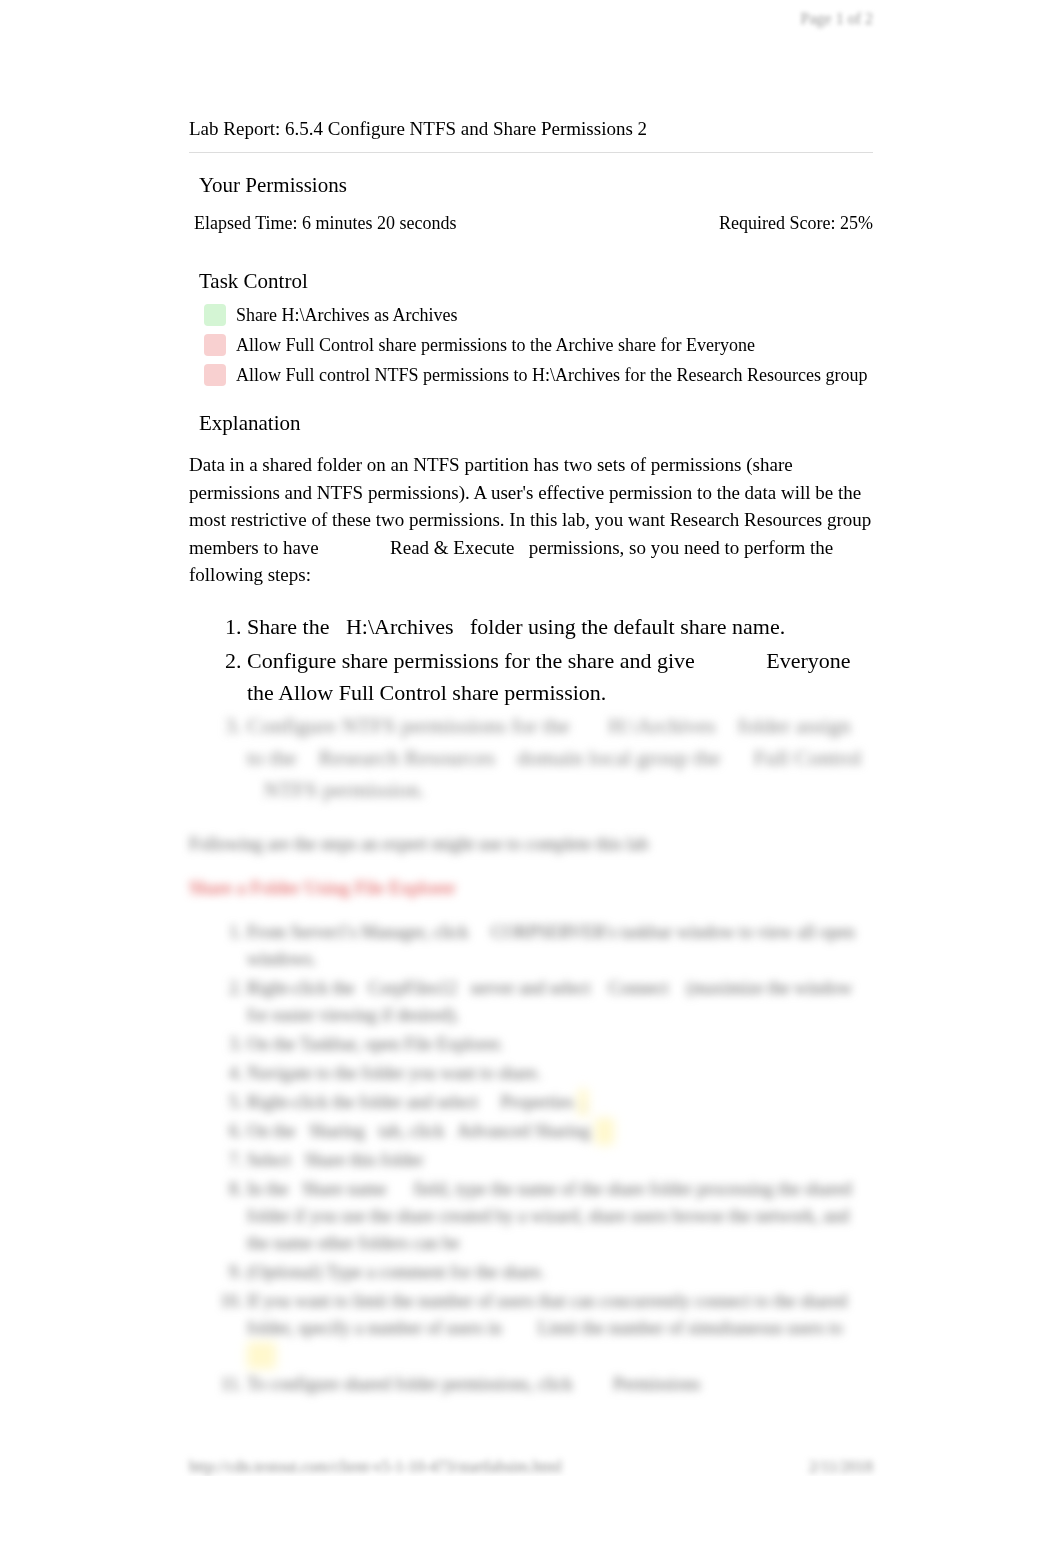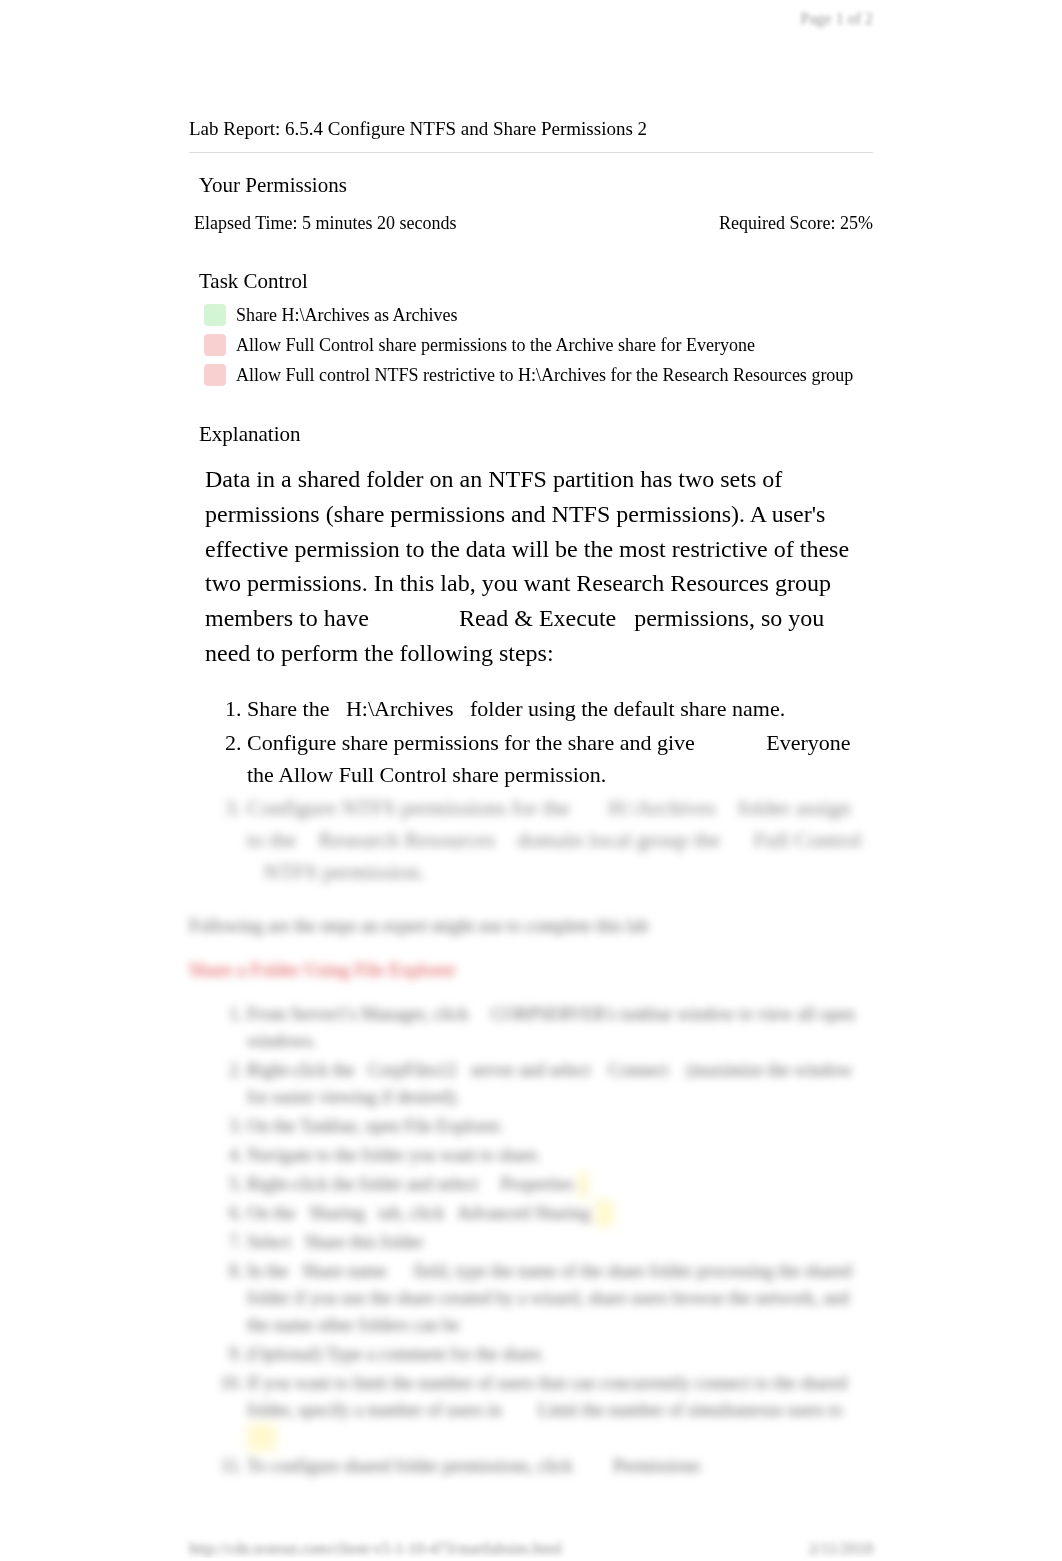--- a/index.html
+++ b/index.html
@@ -67,28 +67,27 @@
     }
     .status-pass {
       background: #d4f5d4;
     }
     .status-fail {
       background: #f8d0d0;
     }
     .explanation-header {
       font-size: 21px;
       margin-left: 10px;
-      margin-top: 36px;
+      margin-top: 25px;
       margin-bottom: 15px;
     }
     .explanation-text {
-      font-size: 24px;
+      font-size: 19px;
       line-height: 1.45;
       margin-bottom: 20px;
-      margin-left: 16px;
     }
     .steps-list {
       list-style: decimal;
       padding-left: 58px;
       font-size: 22px;
       line-height: 1.45;
       margin-bottom: 25px;
       font-family: Liberation Serif, serif;
     }
     .steps-list li {
@@ -141,37 +140,37 @@
 <body>
 
 <div class="page">
   <div class="page-num">Page 1 of 2</div>
 
   <div class="title">Lab Report: 6.5.4 Configure NTFS and Share Permissions 2</div>
   <hr class="divider">
 
   <div class="section-header">Your Permissions</div>
   <div class="perf-row">
-    <span>Elapsed Time: 5 minutes 20 seconds</span>
+    <span>Elapsed Time: 6 minutes 20 seconds</span>
     <span>Required Score: 25%</span>
   </div>
 
   <div class="task-header">Task Control</div>
 
   <div class="task-item">
     <div class="status-icon status-pass"></div>
     <span>Share H:\Archives as Archives</span>
   </div>
   <div class="task-item">
     <div class="status-icon status-fail"></div>
     <span>Allow Full Control share permissions to the Archive share for Everyone</span>
   </div>
   <div class="task-item">
     <div class="status-icon status-fail"></div>
-    <span>Allow Full control NTFS restrictive to H:\Archives for the Research Resources group</span>
+    <span>Allow Full control NTFS permissions to H:\Archives for the Research Resources group</span>
   </div>
 
   <div class="explanation-header">Explanation</div>
   <div class="explanation-text">Data in a shared folder on an NTFS partition has two sets of permissions (share permissions and NTFS permissions). A user's effective permission to the data will be the most restrictive of these two permissions. In this lab, you want Research Resources group members to have &nbsp;&nbsp;&nbsp;&nbsp;&nbsp;&nbsp;&nbsp;&nbsp;&nbsp;&nbsp;&nbsp;&nbsp;&nbsp; Read &amp; Execute &nbsp; permissions, so you need to perform the following steps:</div>
 
   <ol class="steps-list">
     <li>Share the &nbsp; H:\Archives &nbsp; folder using the default share name.</li>
     <li>Configure share permissions for the share and give &nbsp;&nbsp;&nbsp;&nbsp;&nbsp;&nbsp;&nbsp;&nbsp;&nbsp;&nbsp;&nbsp; Everyone &nbsp; the  Allow Full Control   share permission.</li>
     <li class="blurred">Configure NTFS permissions for the &nbsp;&nbsp;&nbsp;&nbsp;&nbsp; H:\Archives &nbsp;&nbsp; folder assign to the &nbsp;&nbsp; Research Resources &nbsp;&nbsp; domain local group the &nbsp;&nbsp;&nbsp;&nbsp; Full Control &nbsp;&nbsp; NTFS permission.</li>
   </ol>

